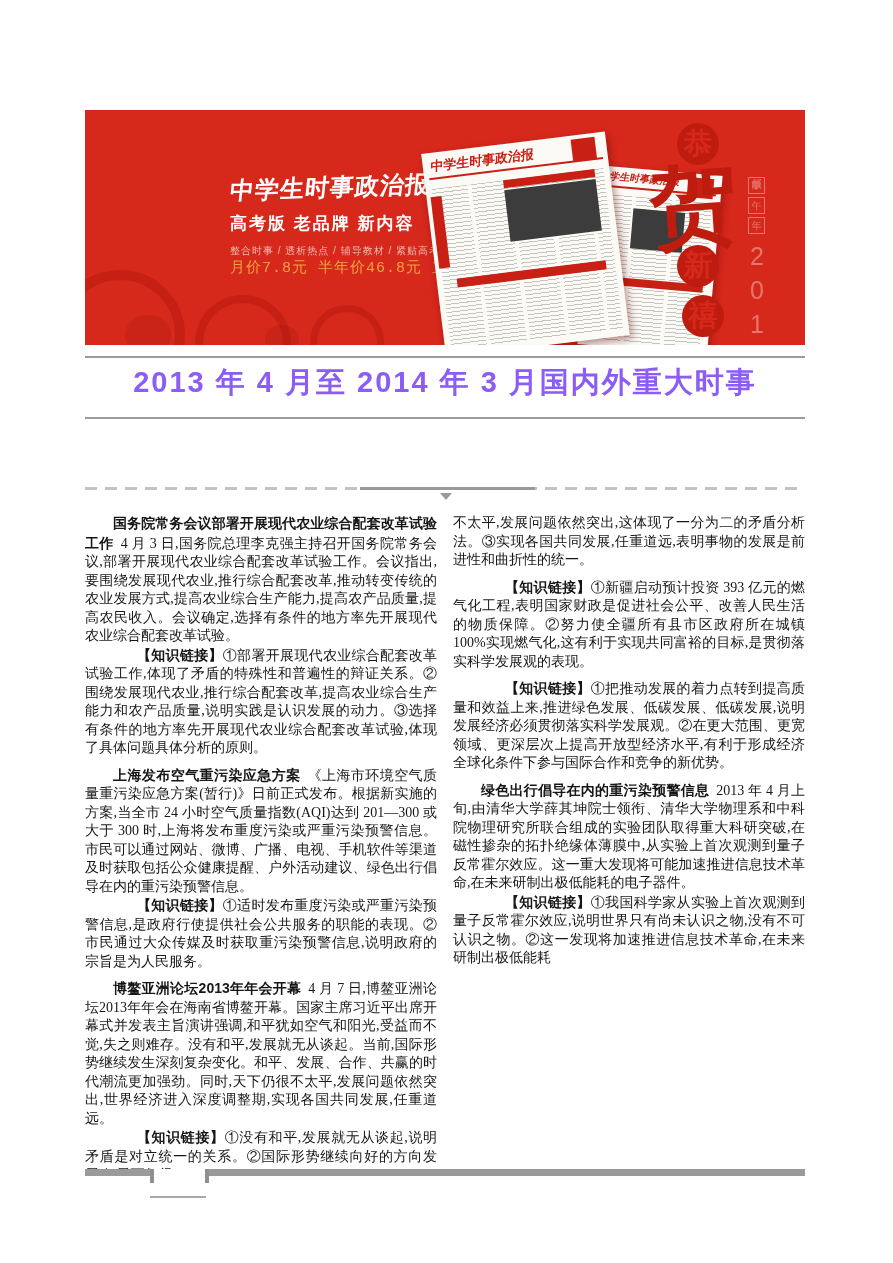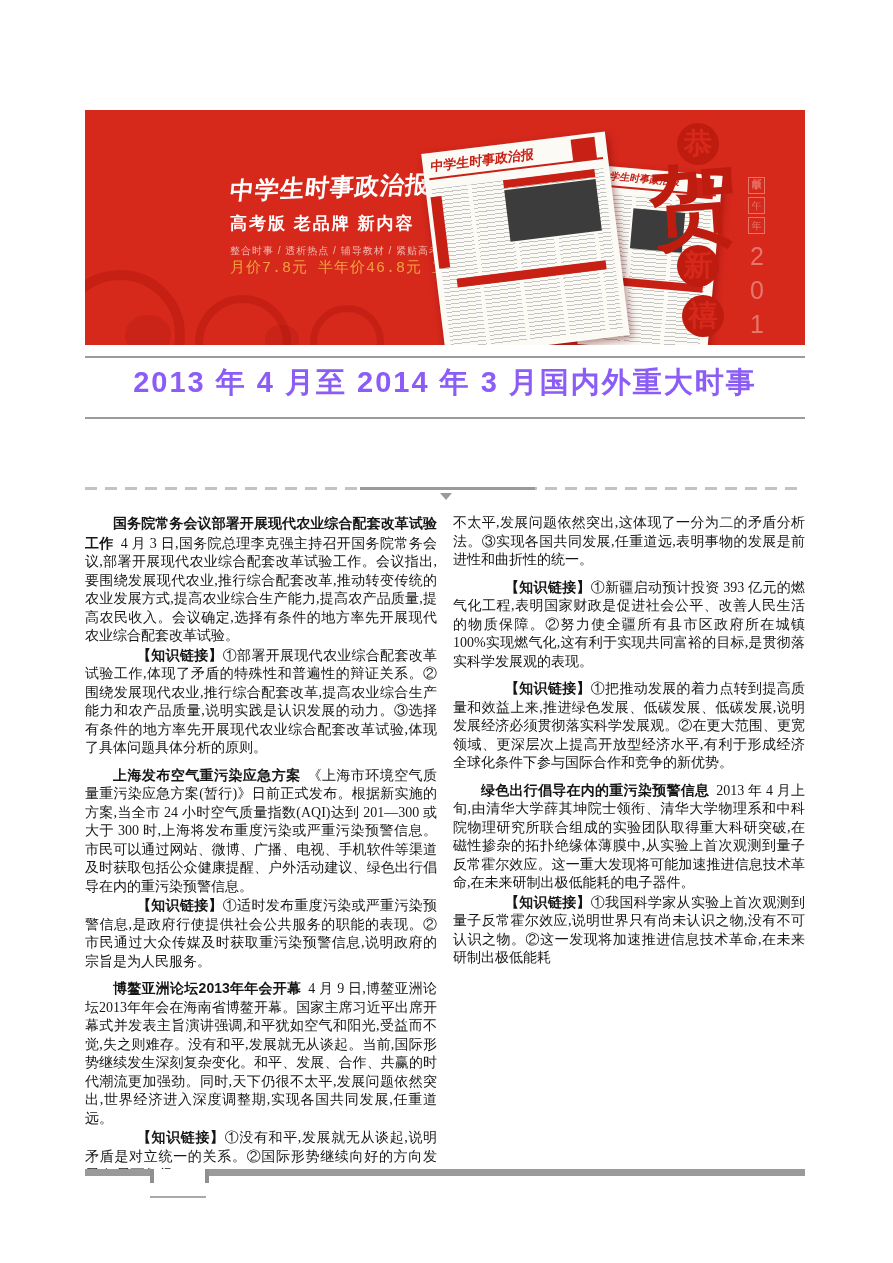--- a/index.html
+++ b/index.html
@@ -160,21 +160,21 @@
     <p class="para body-para"><b class="article-title">国务院常务会议部署开展现代农业综合配套改革试验工作</b><span class="article-body">4 月 3 日,国务院总理李克强主持召开国务院常务会议,部署开展现代农业综合配套改革试验工作。会议指出,要围绕发展现代农业,推行综合配套改革,推动转变传统的农业发展方式,提高农业综合生产能力,提高农产品质量,提高农民收入。会议确定,选择有条件的地方率先开展现代农业综合配套改革试验。</span></p>
     <p class="para link-para"><b class="link-label">【知识链接】</b><span class="link-body">①部署开展现代农业综合配套改革试验工作,体现了矛盾的特殊性和普遍性的辩证关系。②围绕发展现代农业,推行综合配套改革,提高农业综合生产能力和农产品质量,说明实践是认识发展的动力。③选择有条件的地方率先开展现代农业综合配套改革试验,体现了具体问题具体分析的原则。</span></p>
   </div>
 
   <div class="article">
     <p class="para body-para"><b class="article-title">上海发布空气重污染应急方案</b><span class="article-body">《上海市环境空气质量重污染应急方案(暂行)》日前正式发布。根据新实施的方案,当全市 24 小时空气质量指数(AQI)达到 201—300 或大于 300 时,上海将发布重度污染或严重污染预警信息。市民可以通过网站、微博、广播、电视、手机软件等渠道及时获取包括公众健康提醒、户外活动建议、绿色出行倡导在内的重污染预警信息。</span></p>
     <p class="para link-para"><b class="link-label">【知识链接】</b><span class="link-body">①适时发布重度污染或严重污染预警信息,是政府行使提供社会公共服务的职能的表现。②市民通过大众传媒及时获取重污染预警信息,说明政府的宗旨是为人民服务。</span></p>
   </div>
 
   <div class="article">
-    <p class="para body-para"><b class="article-title">博鳌亚洲论坛2013年年会开幕</b><span class="article-body">4 月 9 日,博鳌亚洲论坛2013年年会在海南省博鳌开幕。国家主席习近平出席开幕式并发表主旨演讲强调,和平犹如空气和阳光,受益而不觉,失之则难存。没有和平,发展就无从谈起。当前,国际形势继续发生深刻复杂变化。和平、发展、合作、共赢的时代潮流更加强劲。同时,天下仍很不太平,发展问题依然突出,世界经济进入深度调整期,实现各国共同发展,任重道远。</span></p>
+    <p class="para body-para"><b class="article-title">博鳌亚洲论坛2013年年会开幕</b><span class="article-body">4 月 7 日,博鳌亚洲论坛2013年年会在海南省博鳌开幕。国家主席习近平出席开幕式并发表主旨演讲强调,和平犹如空气和阳光,受益而不觉,失之则难存。没有和平,发展就无从谈起。当前,国际形势继续发生深刻复杂变化。和平、发展、合作、共赢的时代潮流更加强劲。同时,天下仍很不太平,发展问题依然突出,世界经济进入深度调整期,实现各国共同发展,任重道远。</span></p>
     <p class="para link-para"><b class="link-label">【知识链接】</b><span class="link-body">①没有和平,发展就无从谈起,说明矛盾是对立统一的关系。②国际形势继续向好的方向发展,但天下仍很</span></p>
   </div>
 </div>
     <div class="news-col" id="col-right">
   <div class="article">
     <p class="para body-para cont"><span class="article-body">不太平,发展问题依然突出,这体现了一分为二的矛盾分析法。③实现各国共同发展,任重道远,表明事物的发展是前进性和曲折性的统一。</span></p>
 
   </div>
 
   <div class="article">

